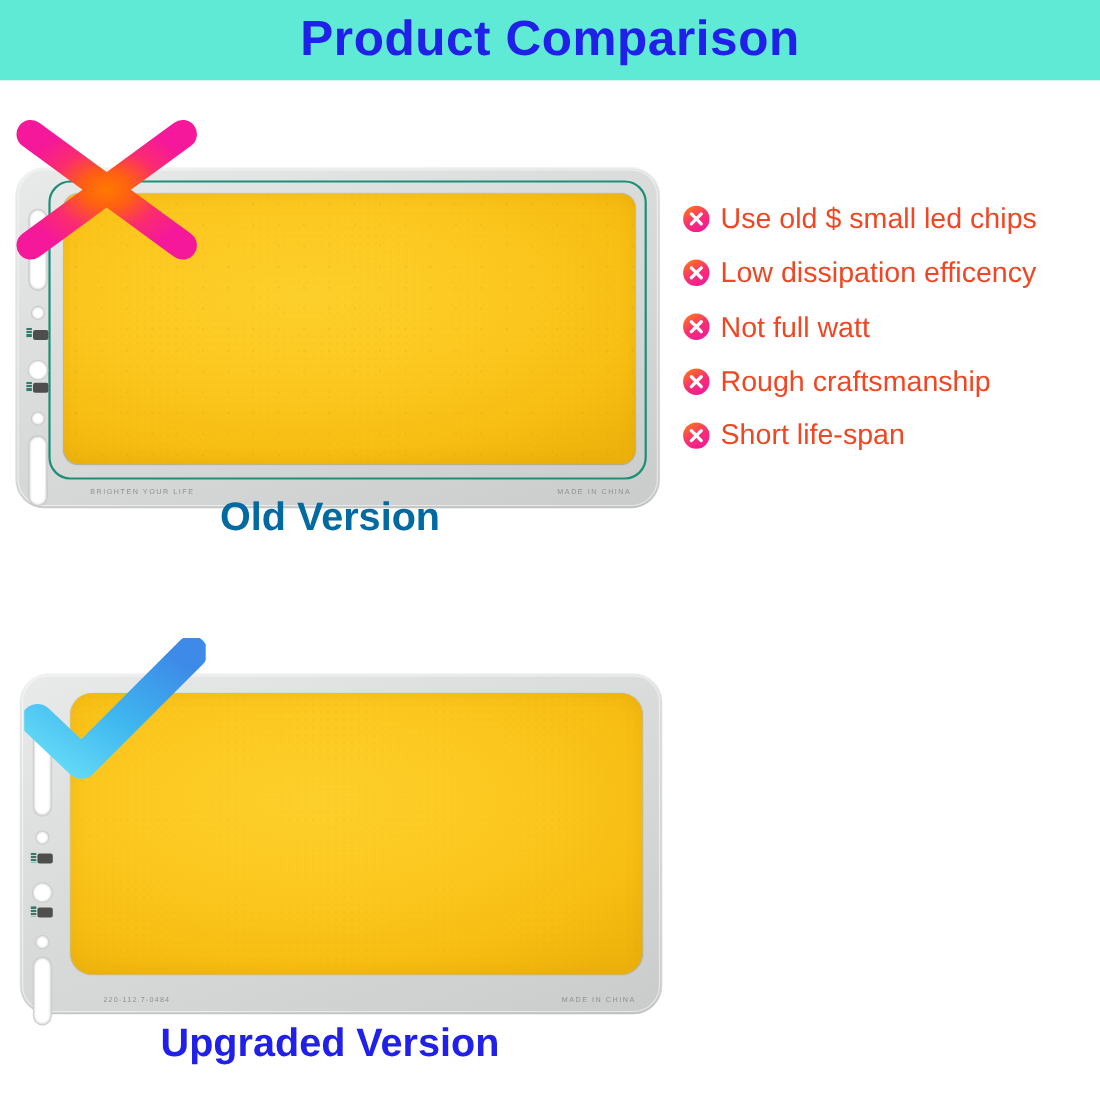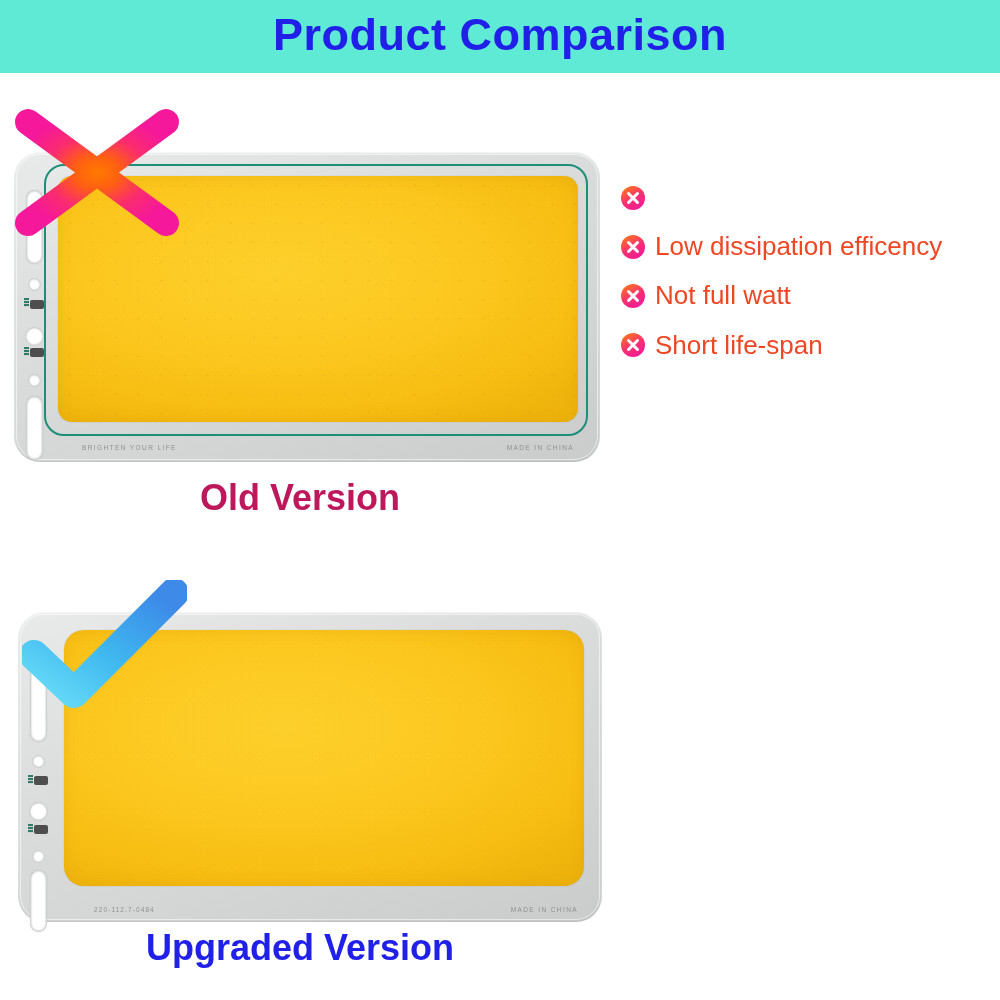--- a/index.html
+++ b/index.html
@@ -160,21 +160,21 @@
   
   .caption {
     position: absolute;
     left: 0;
     width: 600px;
     text-align: center;
     font-size: 36px;
     font-weight: bold;
     line-height: 1;
   }
-  .caption-old      { top: 380px; color: #be185d; }
+  .caption-old      { top: 352px; color: #0369a1; }
   .caption-upgraded { top: 370px; color: #2020e8; }
 
   
   .feature-list {
     position: absolute;
     display: flex;
     flex-direction: column;
   }
   .list-cons { left: 620px; top: 85px;  width: 380px; gap: 22px; }
 
@@ -261,20 +261,21 @@
                 <stop offset="100%" stop-color="#ef1a9b"></stop>
             </linearGradient>
           </defs>
           <circle cx="13" cy="13" r="12" fill="url(#cg1)"></circle>
           <g stroke="#fff" stroke-width="3" stroke-linecap="round">
             <line x1="8.5" y1="8.5" x2="17.5" y2="17.5"></line>
               <line x1="17.5" y1="8.5" x2="8.5" y2="17.5"></line>
           </g>
         </svg>
       </span>
+      <span class="feature-text text-con">Use old $ small led chips</span>
     </div>
 
     <div class="feature-row">
       <span class="feature-icon">
         <svg width="26" height="26" viewBox="0 0 26 26">
           <circle cx="13" cy="13" r="12" fill="url(#cg1)"></circle>
           <g stroke="#fff" stroke-width="3" stroke-linecap="round">
             <line x1="8.5" y1="8.5" x2="17.5" y2="17.5"></line>
               <line x1="17.5" y1="8.5" x2="8.5" y2="17.5"></line>
           </g>
@@ -289,20 +290,32 @@
           <circle cx="13" cy="13" r="12" fill="url(#cg1)"></circle>
           <g stroke="#fff" stroke-width="3" stroke-linecap="round">
             <line x1="8.5" y1="8.5" x2="17.5" y2="17.5"></line>
               <line x1="17.5" y1="8.5" x2="8.5" y2="17.5"></line>
           </g>
         </svg>
       </span>
       <span class="feature-text text-con">Not full watt</span>
     </div>
 
+    <div class="feature-row">
+      <span class="feature-icon">
+        <svg width="26" height="26" viewBox="0 0 26 26">
+          <circle cx="13" cy="13" r="12" fill="url(#cg1)"></circle>
+          <g stroke="#fff" stroke-width="3" stroke-linecap="round">
+            <line x1="8.5" y1="8.5" x2="17.5" y2="17.5"></line>
+              <line x1="17.5" y1="8.5" x2="8.5" y2="17.5"></line>
+          </g>
+        </svg>
+      </span>
+      <span class="feature-text text-con">Rough craftsmanship</span>
+    </div>
 
     <div class="feature-row">
       <span class="feature-icon">
         <svg width="26" height="26" viewBox="0 0 26 26">
           <circle cx="13" cy="13" r="12" fill="url(#cg1)"></circle>
           <g stroke="#fff" stroke-width="3" stroke-linecap="round">
             <line x1="8.5" y1="8.5" x2="17.5" y2="17.5"></line>
               <line x1="17.5" y1="8.5" x2="8.5" y2="17.5"></line>
           </g>
         </svg>

